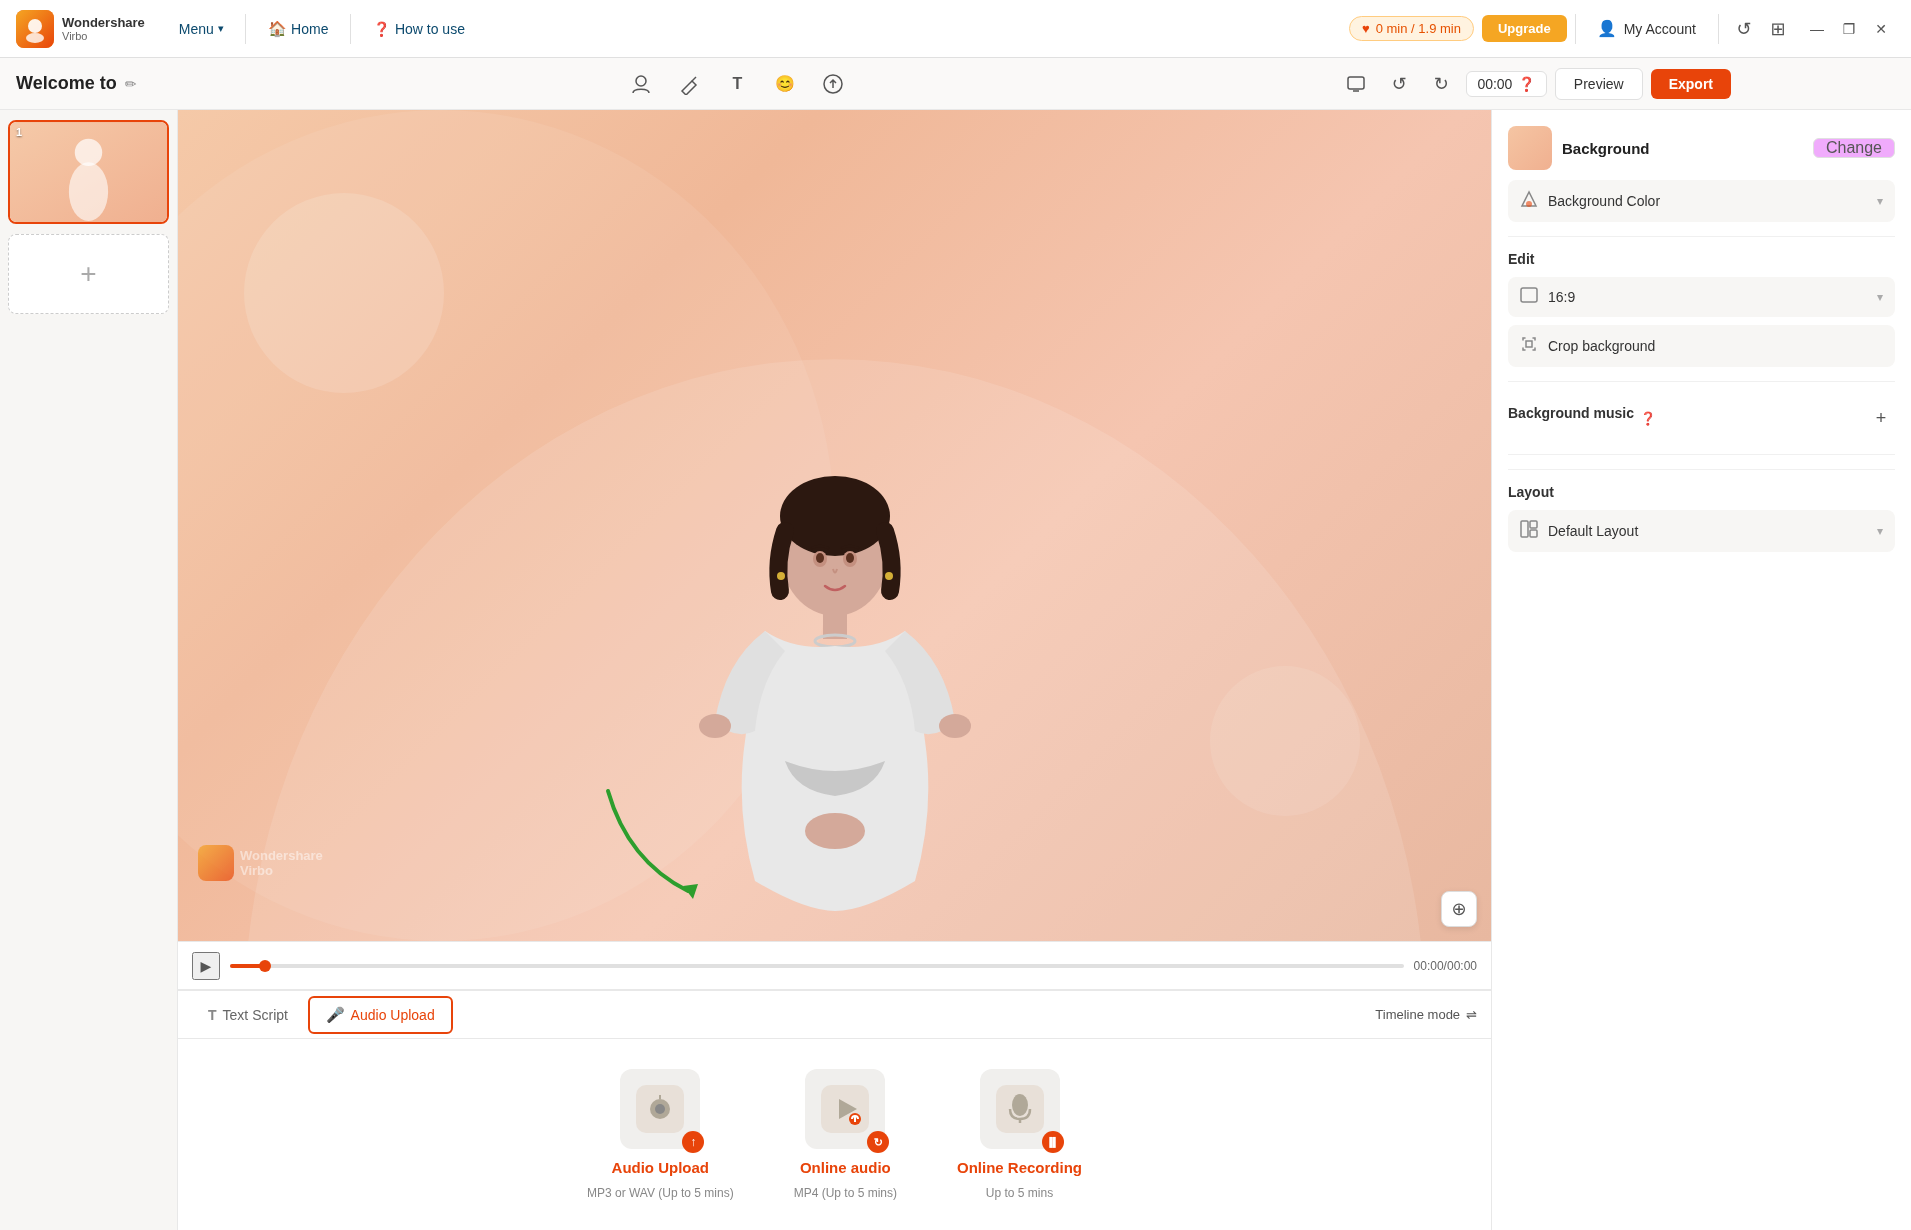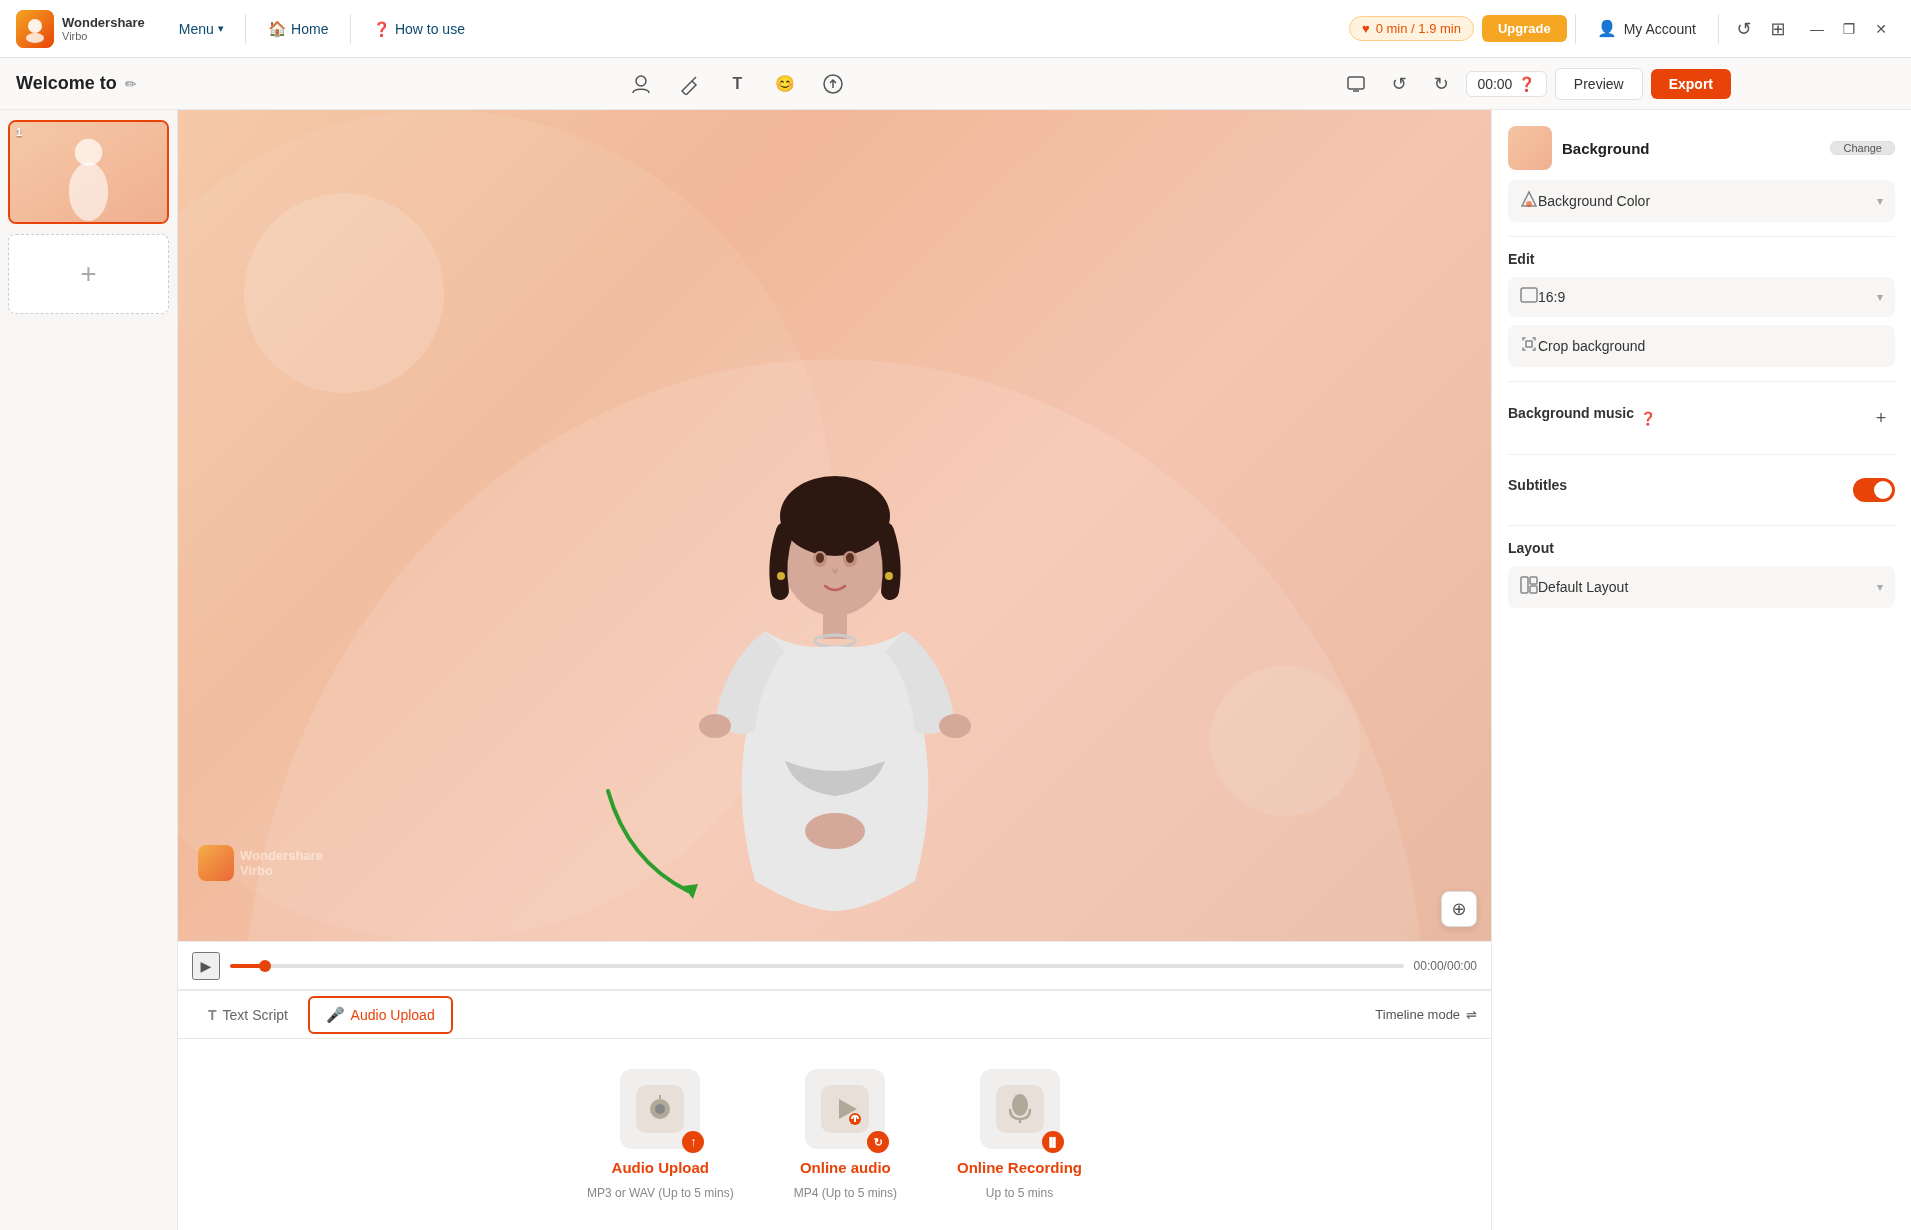--- a/index.html
+++ b/index.html
@@ -98,23 +98,23 @@
     .audio-option-sub { font-size: 12px; color: #888; }
 
     
     .right-panel {
       width: 420px; background: #fff; border-left: 1px solid #e8e8e8;
       overflow-y: auto; padding: 16px;
     }
     .rp-section { margin-bottom: 20px; }
     .rp-header { display: flex; align-items: center; justify-content: space-between; margin-bottom: 10px; }
     .rp-title { font-size: 15px; font-weight: 600; color: #222; }
-    .rp-change-btn { padding: 0 12px; border: 1px solid #e0e0e0; border-radius: 6px; background: #e5e5e5; cursor: pointer; font-size: 11px; color: #555; }
+    .rp-change-btn { padding: 0 12px; border: 1px solid #e0e0e0; border-radius: 6px; background: #f0abfc; cursor: pointer; font-size: 16px; color: #555; }
     .rp-bg-thumb { width: 44px; height: 44px; border-radius: 8px; background: linear-gradient(135deg, #f5c5a3, #f0b090); flex-shrink: 0; }
-    .rp-row { display: flex; align-items: center; background: #f7f6f4; border-radius: 8px; padding: 10px 12px; margin-bottom: 8px; cursor: pointer; }
+    .rp-row { display: flex; align-items: center; gap: 10px; background: #f7f6f4; border-radius: 8px; padding: 10px 12px; margin-bottom: 8px; cursor: pointer; }
     .rp-row-label { flex: 1; font-size: 14px; color: #333; display: flex; align-items: center; gap: 8px; }
     .rp-chevron { color: #aaa; font-size: 12px; }
     .rp-divider { height: 1px; background: #f0f0f0; margin: 14px 0; }
     .rp-section-title { font-size: 14px; font-weight: 600; color: #333; margin-bottom: 10px; }
     .toggle-switch { width: 42px; height: 24px; background: #e8440a; border-radius: 12px; position: relative; cursor: pointer; }
     .toggle-knob { position: absolute; right: 3px; top: 3px; width: 18px; height: 18px; background: #fff; border-radius: 50%; }
     .rp-plus-btn { width: 28px; height: 28px; display: flex; align-items: center; justify-content: center; border: none; background: none; cursor: pointer; font-size: 18px; color: #555; }
   </style>
 </head>
 <body>
@@ -440,26 +440,20 @@
       <div style="display:flex;align-items:center;justify-content:space-between;padding:8px 0;">
         <div style="display:flex;align-items:center;gap:6px;">
           <span class="rp-section-title">Background music</span>
           <span style="color:#aaa;font-size:13px;">❓</span>
         </div>
         <button class="rp-plus-btn">+</button>
       </div>
 
       <div class="rp-divider"></div>
 
-      <div style="display:flex;align-items:center;justify-content:space-between;padding:8px 0;">
-        <span class="rp-section-title">Subtitles</span>
-        <div class="toggle-switch">
-          <div class="toggle-knob"></div>
-        </div>
-      </div>
 
       <div class="rp-divider"></div>
 
       <div class="rp-section-title">Layout</div>
       <div class="rp-row" style="margin-top:8px;">
         <span>
           <svg width="18" height="18" viewBox="0 0 18 18">
               <rect x="1" y="1" width="7" height="16" rx="1" fill="none" stroke="#888" stroke-width="1.5"></rect>
               <rect x="10" y="1" width="7" height="7" rx="1" fill="none" stroke="#888" stroke-width="1.5"></rect>
               <rect x="10" y="10" width="7" height="7" rx="1" fill="none" stroke="#888" stroke-width="1.5"></rect>

